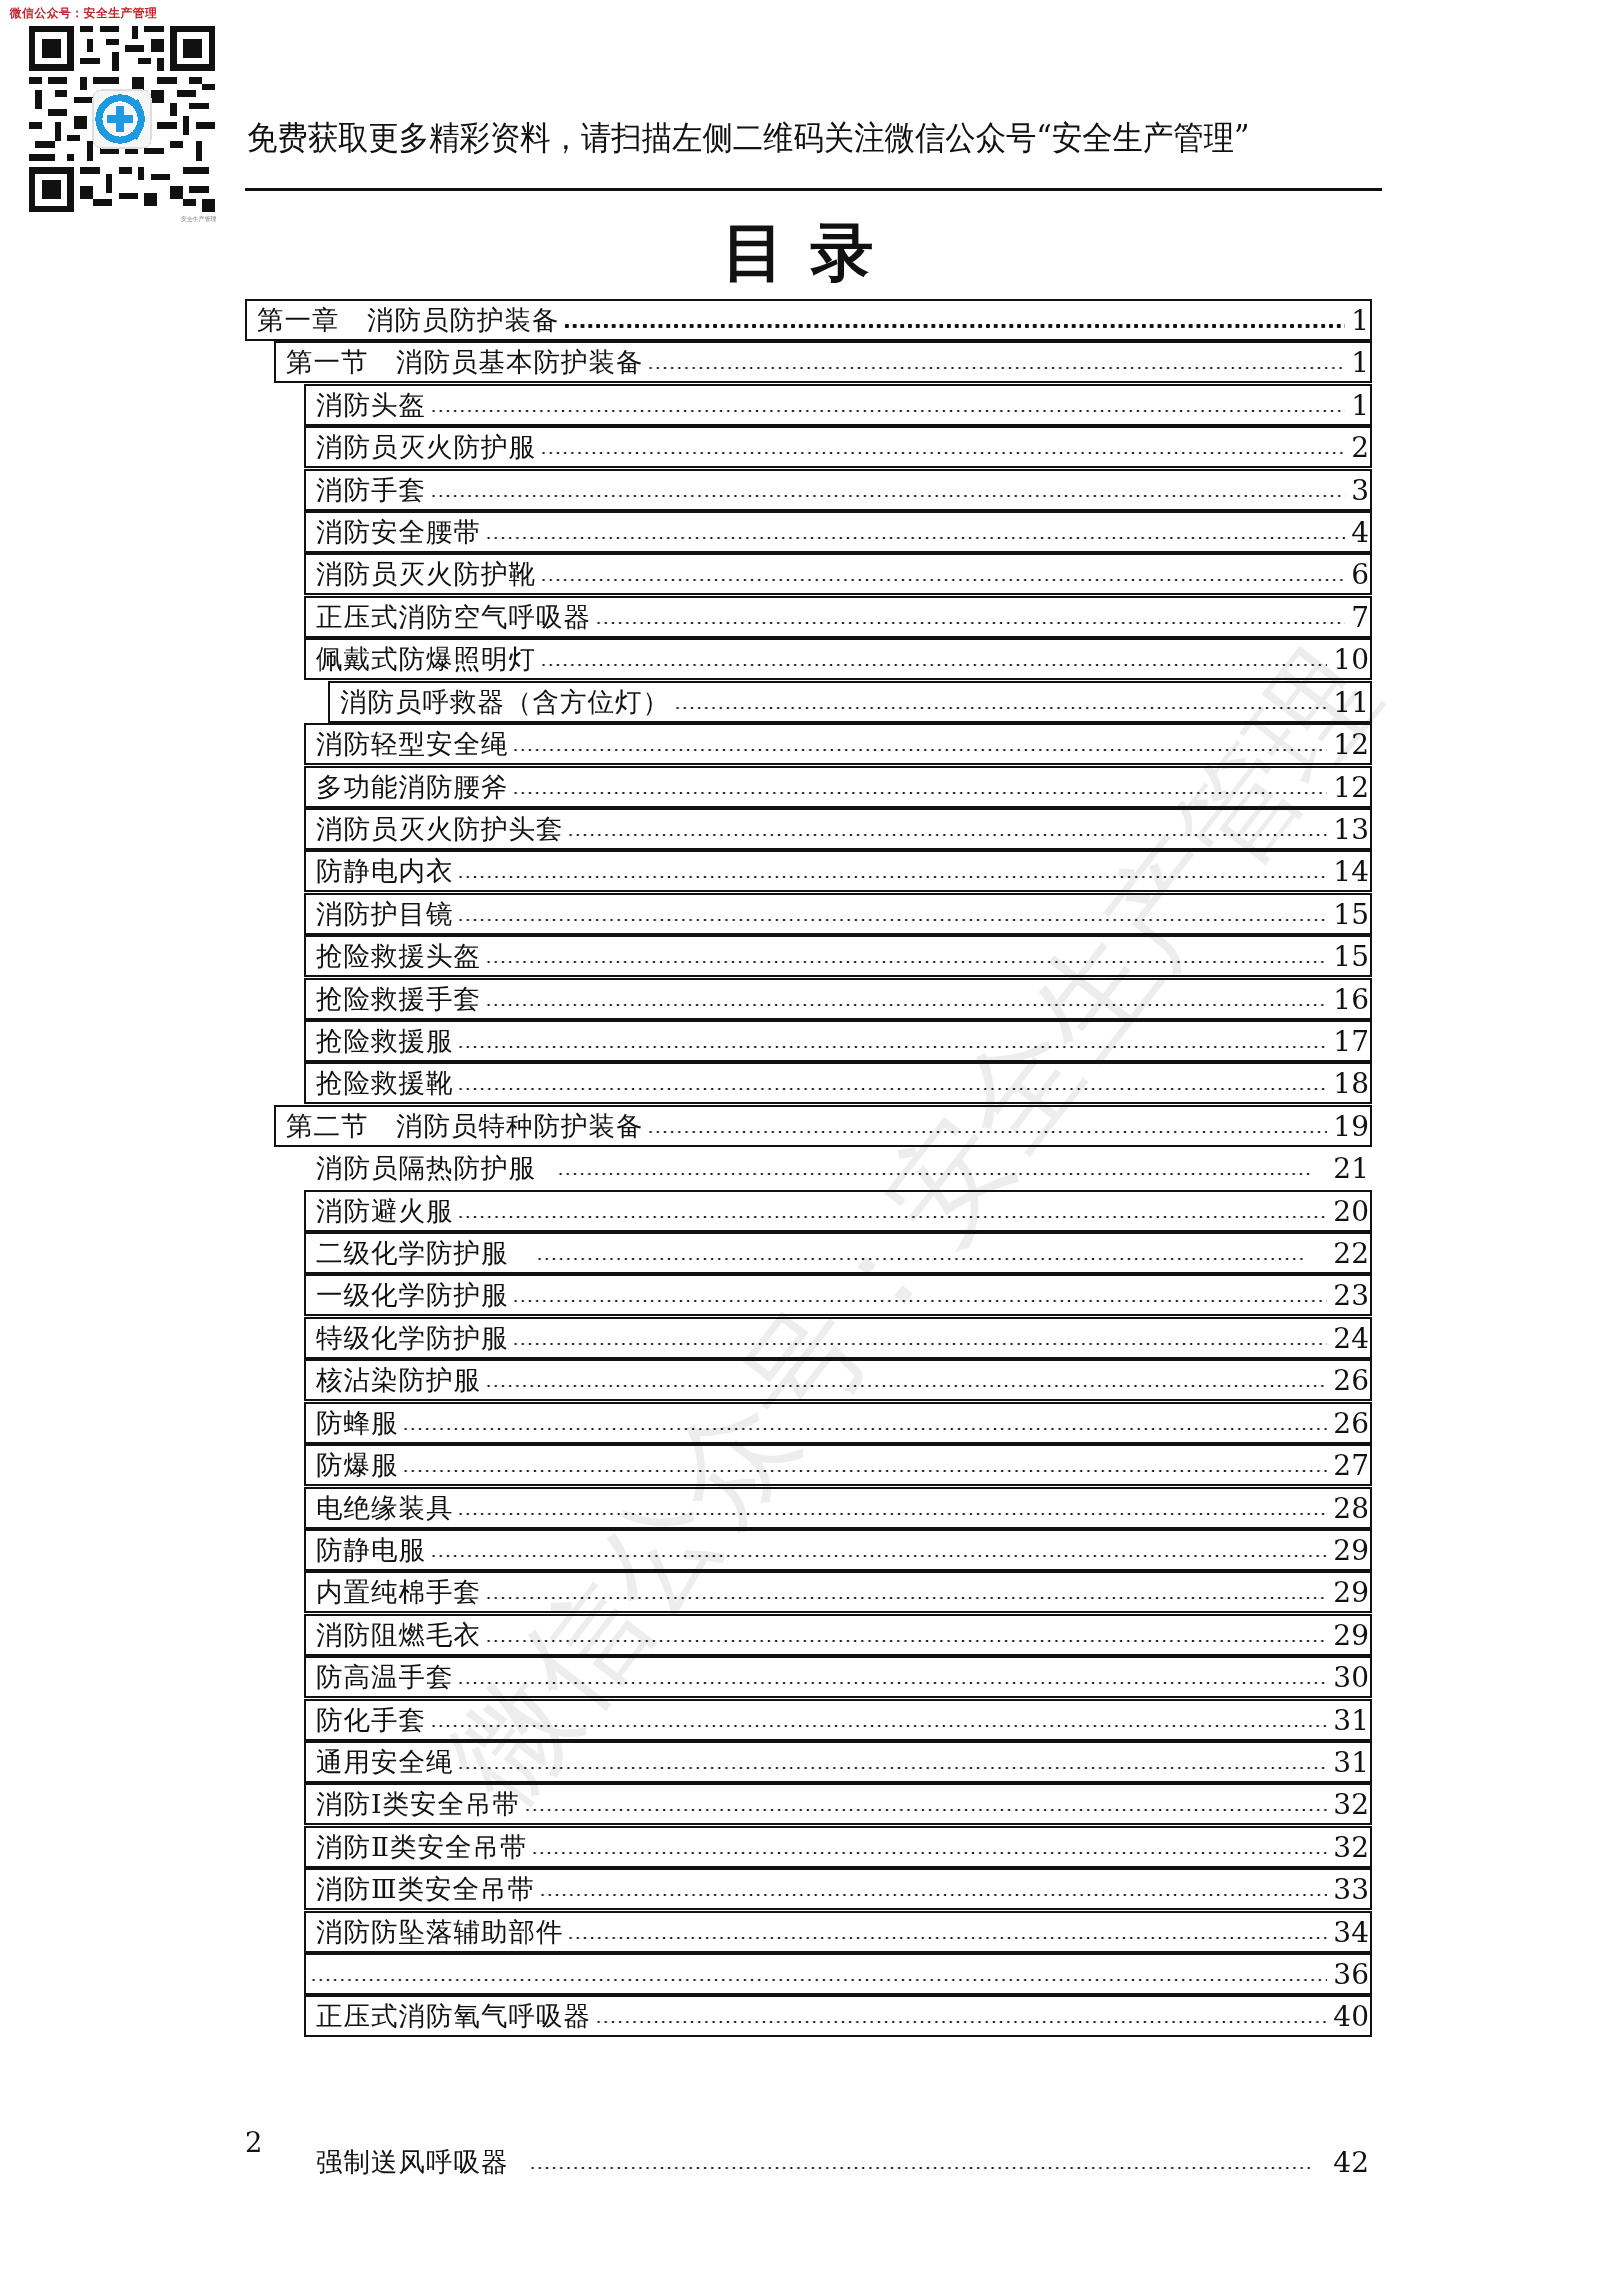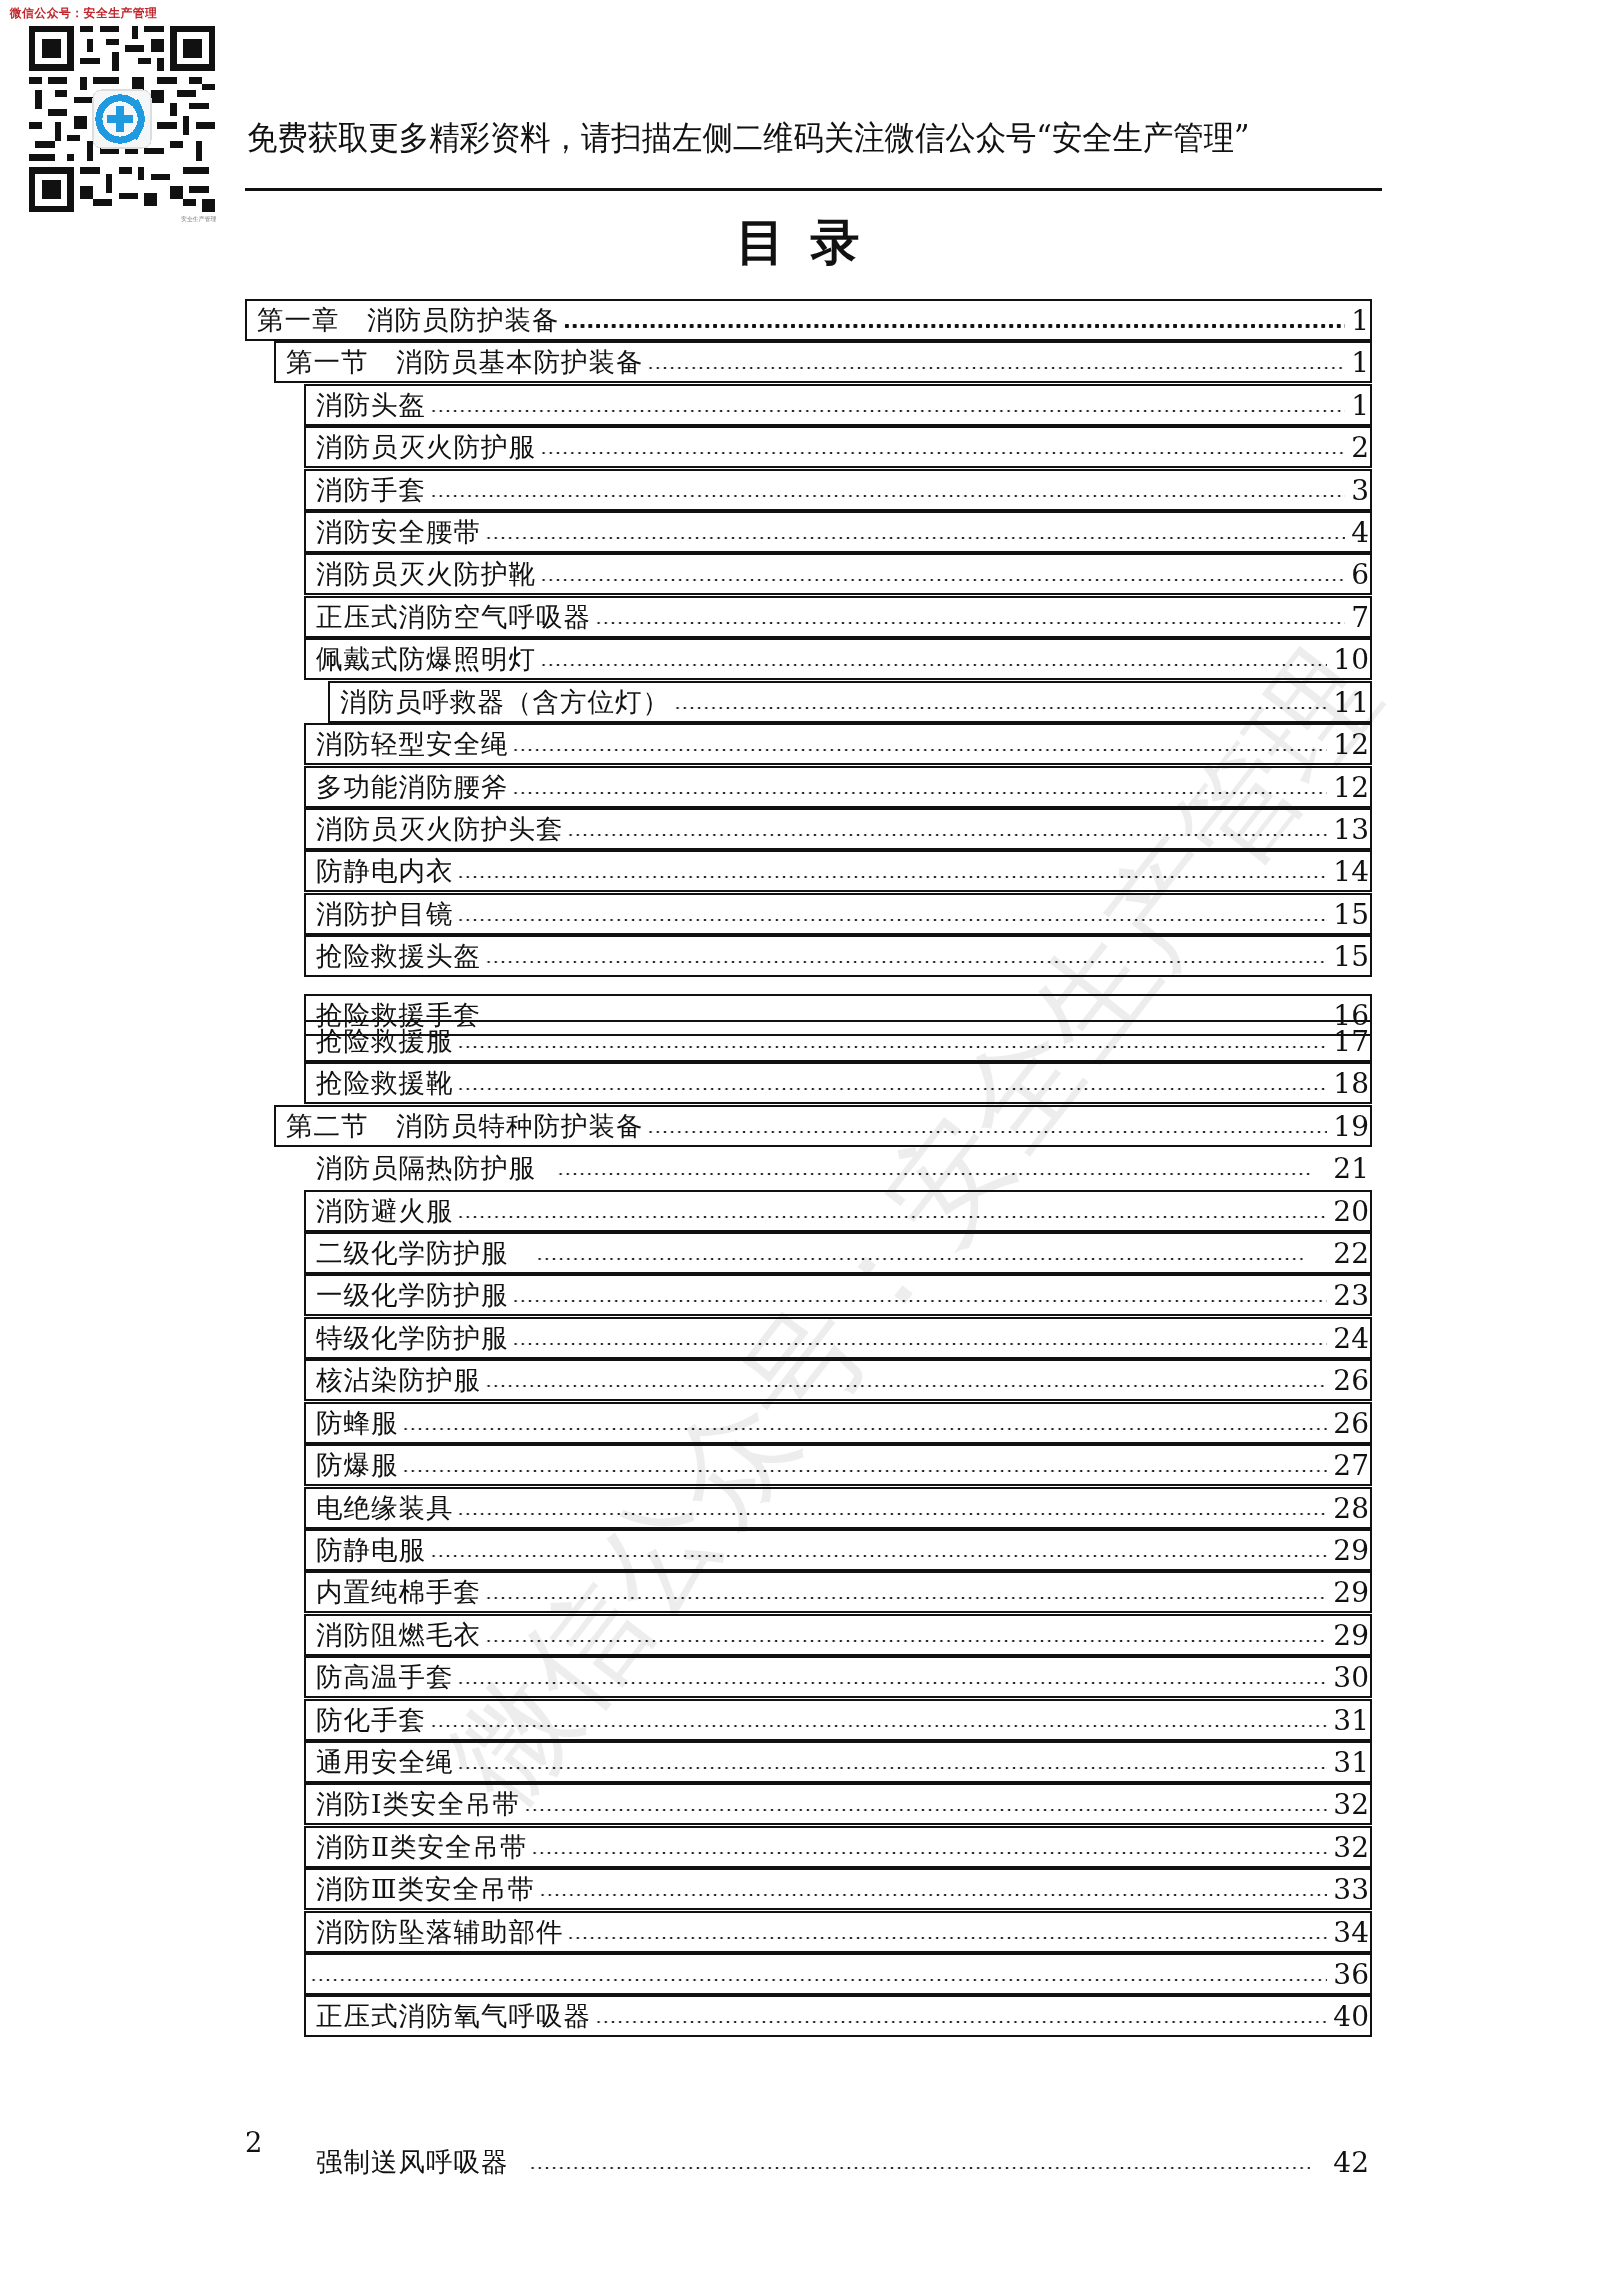--- a/index.html
+++ b/index.html
@@ -21,21 +21,21 @@
   .header-text {
     position: absolute; left: 247px; top: 116px; width: 1127px;
     font-size: 33px; letter-spacing: 0px; white-space: nowrap; color: #111;
     transform: scaleX(0.92); transform-origin: left center;
   }
   .header-rule {
     position: absolute; left: 245px; top: 188px; width: 1137px; height: 2.9px; background: #111;
   }
   .toc-title {
     position: absolute; left: 0; width: 1621px; top: 210px; text-align: center;
-    font-size: 49px; font-weight: bold; letter-spacing: 25.5px; color: #111;
+    font-size: 63px; font-weight: bold; letter-spacing: 25.5px; color: #111;
   }
   .toc { position: absolute; left: 0; top: 299px; width: 1621px; }
   .toc-row {
     position: absolute; height: 42px; box-sizing: border-box; display: flex;
     align-items: center; font-size: 26.5px; right: 249px; white-space: nowrap;
   }
   .toc-row.boxed { border: 2.5px solid #111; border-left-width: 2px; }
   .toc-row.plain { border: 2.5px solid transparent; gap: 17px; }
   .toc-row .label { flex: 0 0 auto; padding-left: 10px; letter-spacing: 1px; }
   .toc-row .dots {
@@ -227,21 +227,21 @@
     <div class="toc-row item boxed" style="top: 594px;">
       <span class="label">消防护目镜</span>
       <span class="dots"></span>
       <span class="page">15</span>
     </div>
     <div class="toc-row item boxed" style="top: 636px;">
       <span class="label">抢险救援头盔</span>
       <span class="dots"></span>
       <span class="page">15</span>
     </div>
-    <div class="toc-row item boxed" style="top: 679px; margin-top: 16px;">
+    <div class="toc-row item boxed" style="top: 679px;">
       <span class="label">抢险救援手套</span>
       <span class="dots"></span>
       <span class="page">16</span>
     </div>
     <div class="toc-row item boxed" style="top: 721px;">
       <span class="label">抢险救援服</span>
       <span class="dots"></span>
       <span class="page">17</span>
     </div>
     <div class="toc-row item boxed" style="top: 763px;">

